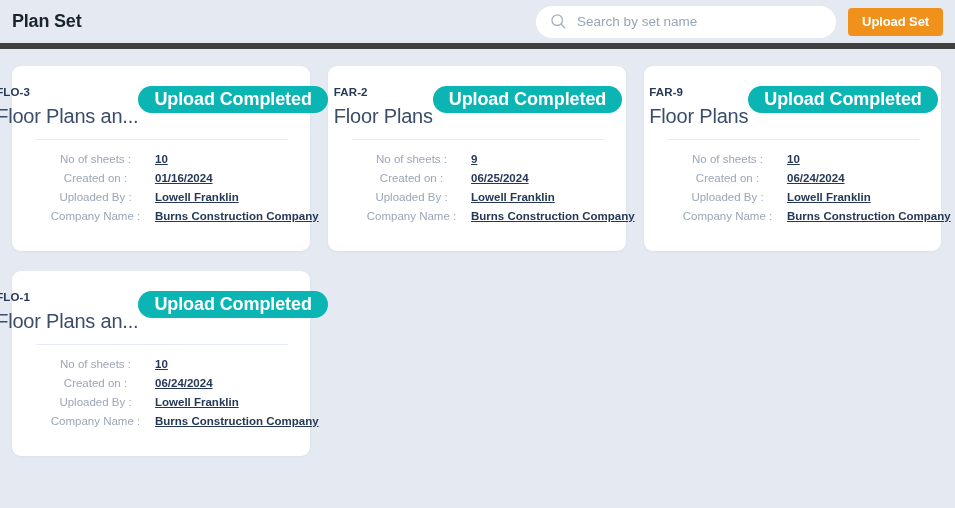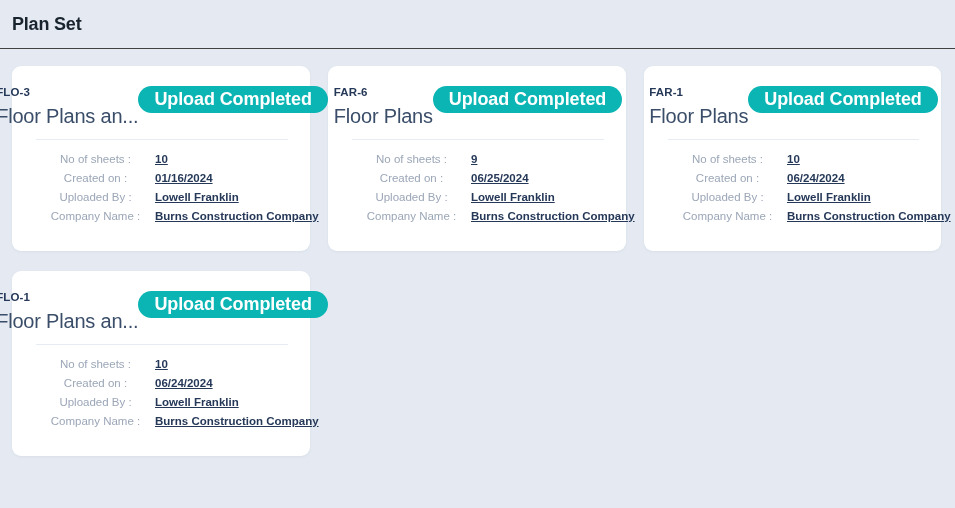--- a/index.html
+++ b/index.html
@@ -14,21 +14,21 @@
     background: #e5eaf2;
     font-family: "Liberation Sans", sans-serif;
     -webkit-font-smoothing: antialiased;
   }
 
   
   .topbar {
     position: relative;
     height: 49px;
     background: #e5eaf2;
-    border-bottom: 1px solid #404040;
+    border-bottom: 6px solid #404040;
     display: flex;
     align-items: center;
     padding: 0 12px;
   }
 
   .page-title {
     font-size: 18px;
     font-weight: bold;
     color: #19242f;
     letter-spacing: -0.2px;
@@ -180,20 +180,31 @@
     white-space: nowrap;
     text-decoration: underline;
   }
 </style>
 </head>
 <body>
 
 <div class="topbar">
   <div class="page-title">Plan Set</div>
 
+  <div class="topbar-right">
+    <div class="search-wrap">
+      <svg class="search-icon" viewBox="0 0 20 20" fill="none">
+        <circle cx="8.5" cy="8.5" r="6.2" stroke="#a3aebe" stroke-width="1.5"></circle>
+        <line x1="13.1" y1="13.1" x2="17.2" y2="17.4" stroke="#a3aebe" stroke-width="1.5" stroke-linecap="round"></line>
+      </svg>
+      <input class="search-input" type="text" placeholder="Search by set name" value="" style="">
+    </div>
+
+    <button class="upload-set-btn">Upload Set</button>
+  </div>
 </div>
 
 <div class="board">
   <div class="card-grid">
 
     <div class="plan-card">
       <div class="card-head">
         <div class="card-heading-text">
           <div class="card-code">FLO-3</div>
           <div class="card-title">Floor Plans an...</div>
@@ -215,21 +226,21 @@
       </div>
       <div class="detail-row">
         <span class="detail-label">Company Name :</span>
         <span class="detail-value">Burns Construction Company</span>
       </div>
     </div>
 
     <div class="plan-card">
       <div class="card-head">
         <div class="card-heading-text">
-          <div class="card-code">FAR-6</div>
+          <div class="card-code">FAR-2</div>
           <div class="card-title">Floor Plans</div>
         </div>
         <button class="status-pill">Upload Completed</button>
       </div>
       <div class="card-divider"></div>
       <div class="detail-row">
         <span class="detail-label">No of sheets :</span>
         <span class="detail-value">9</span>
       </div>
       <div class="detail-row">
@@ -242,21 +253,21 @@
       </div>
       <div class="detail-row">
         <span class="detail-label">Company Name :</span>
         <span class="detail-value">Burns Construction Company</span>
       </div>
     </div>
 
     <div class="plan-card wide">
       <div class="card-head">
         <div class="card-heading-text">
-          <div class="card-code">FAR-1</div>
+          <div class="card-code">FAR-9</div>
           <div class="card-title">Floor Plans</div>
         </div>
         <button class="status-pill">Upload Completed</button>
       </div>
       <div class="card-divider"></div>
       <div class="detail-row">
         <span class="detail-label">No of sheets :</span>
         <span class="detail-value">10</span>
       </div>
       <div class="detail-row">

